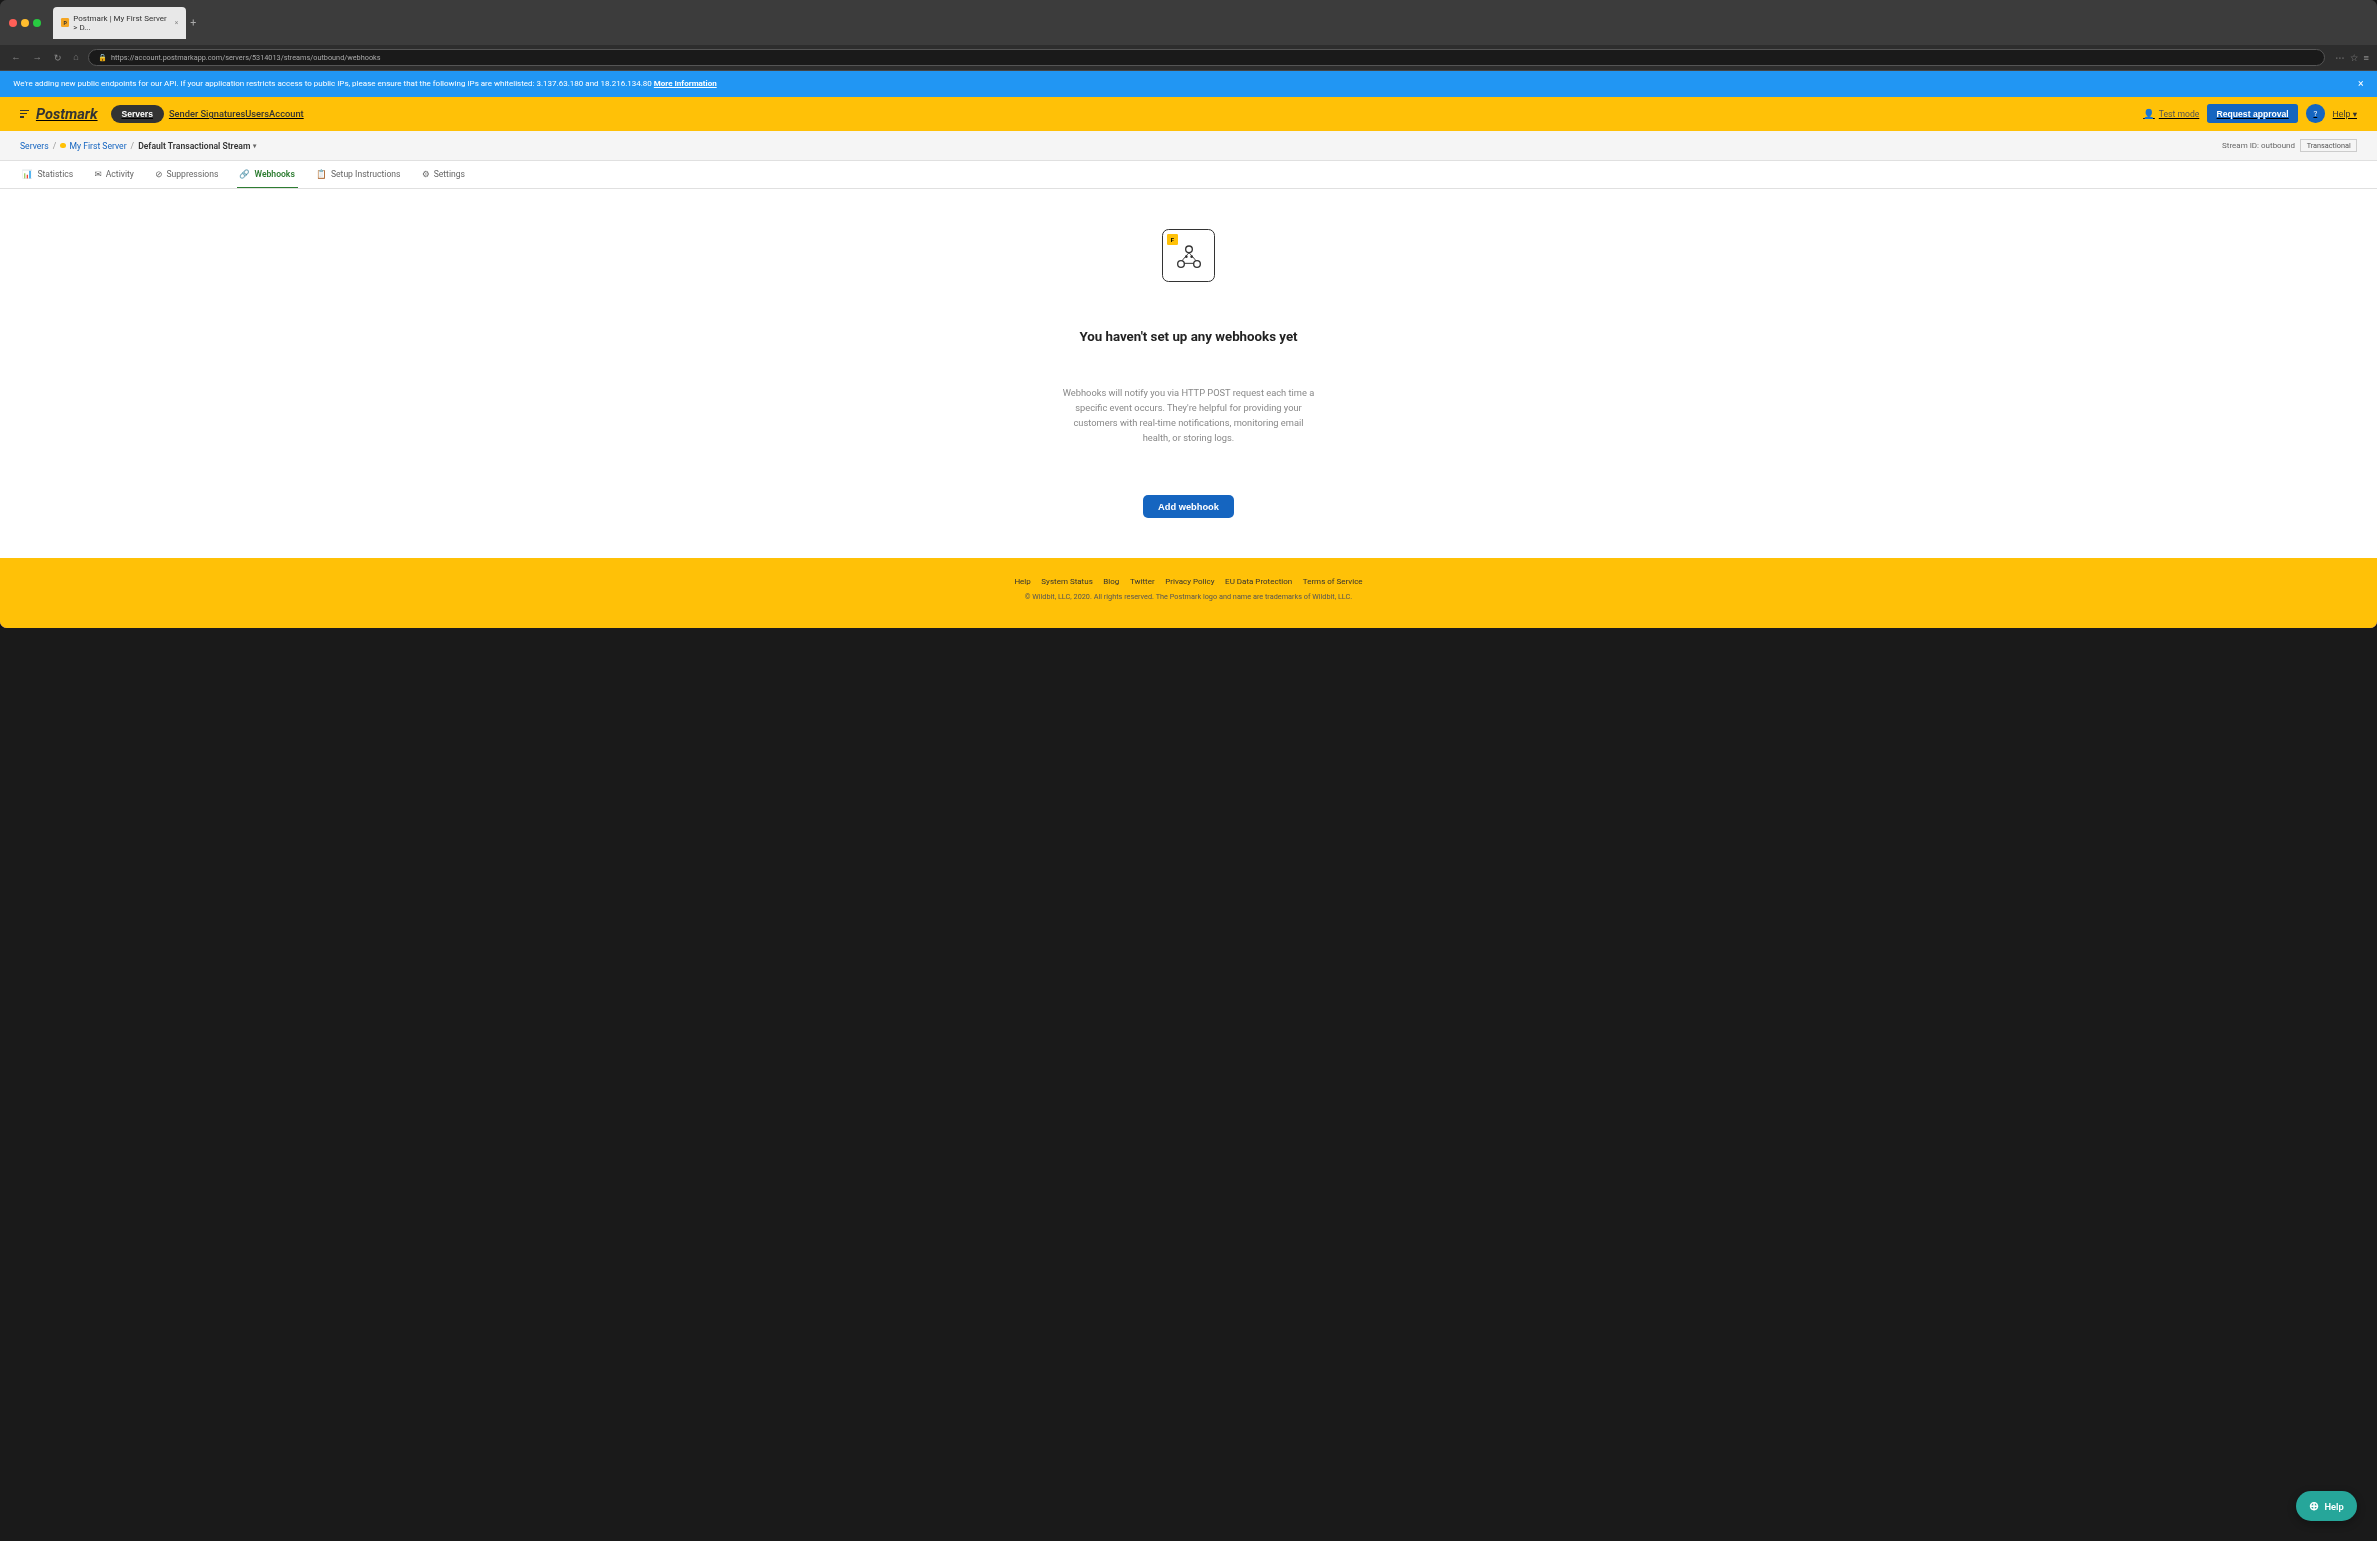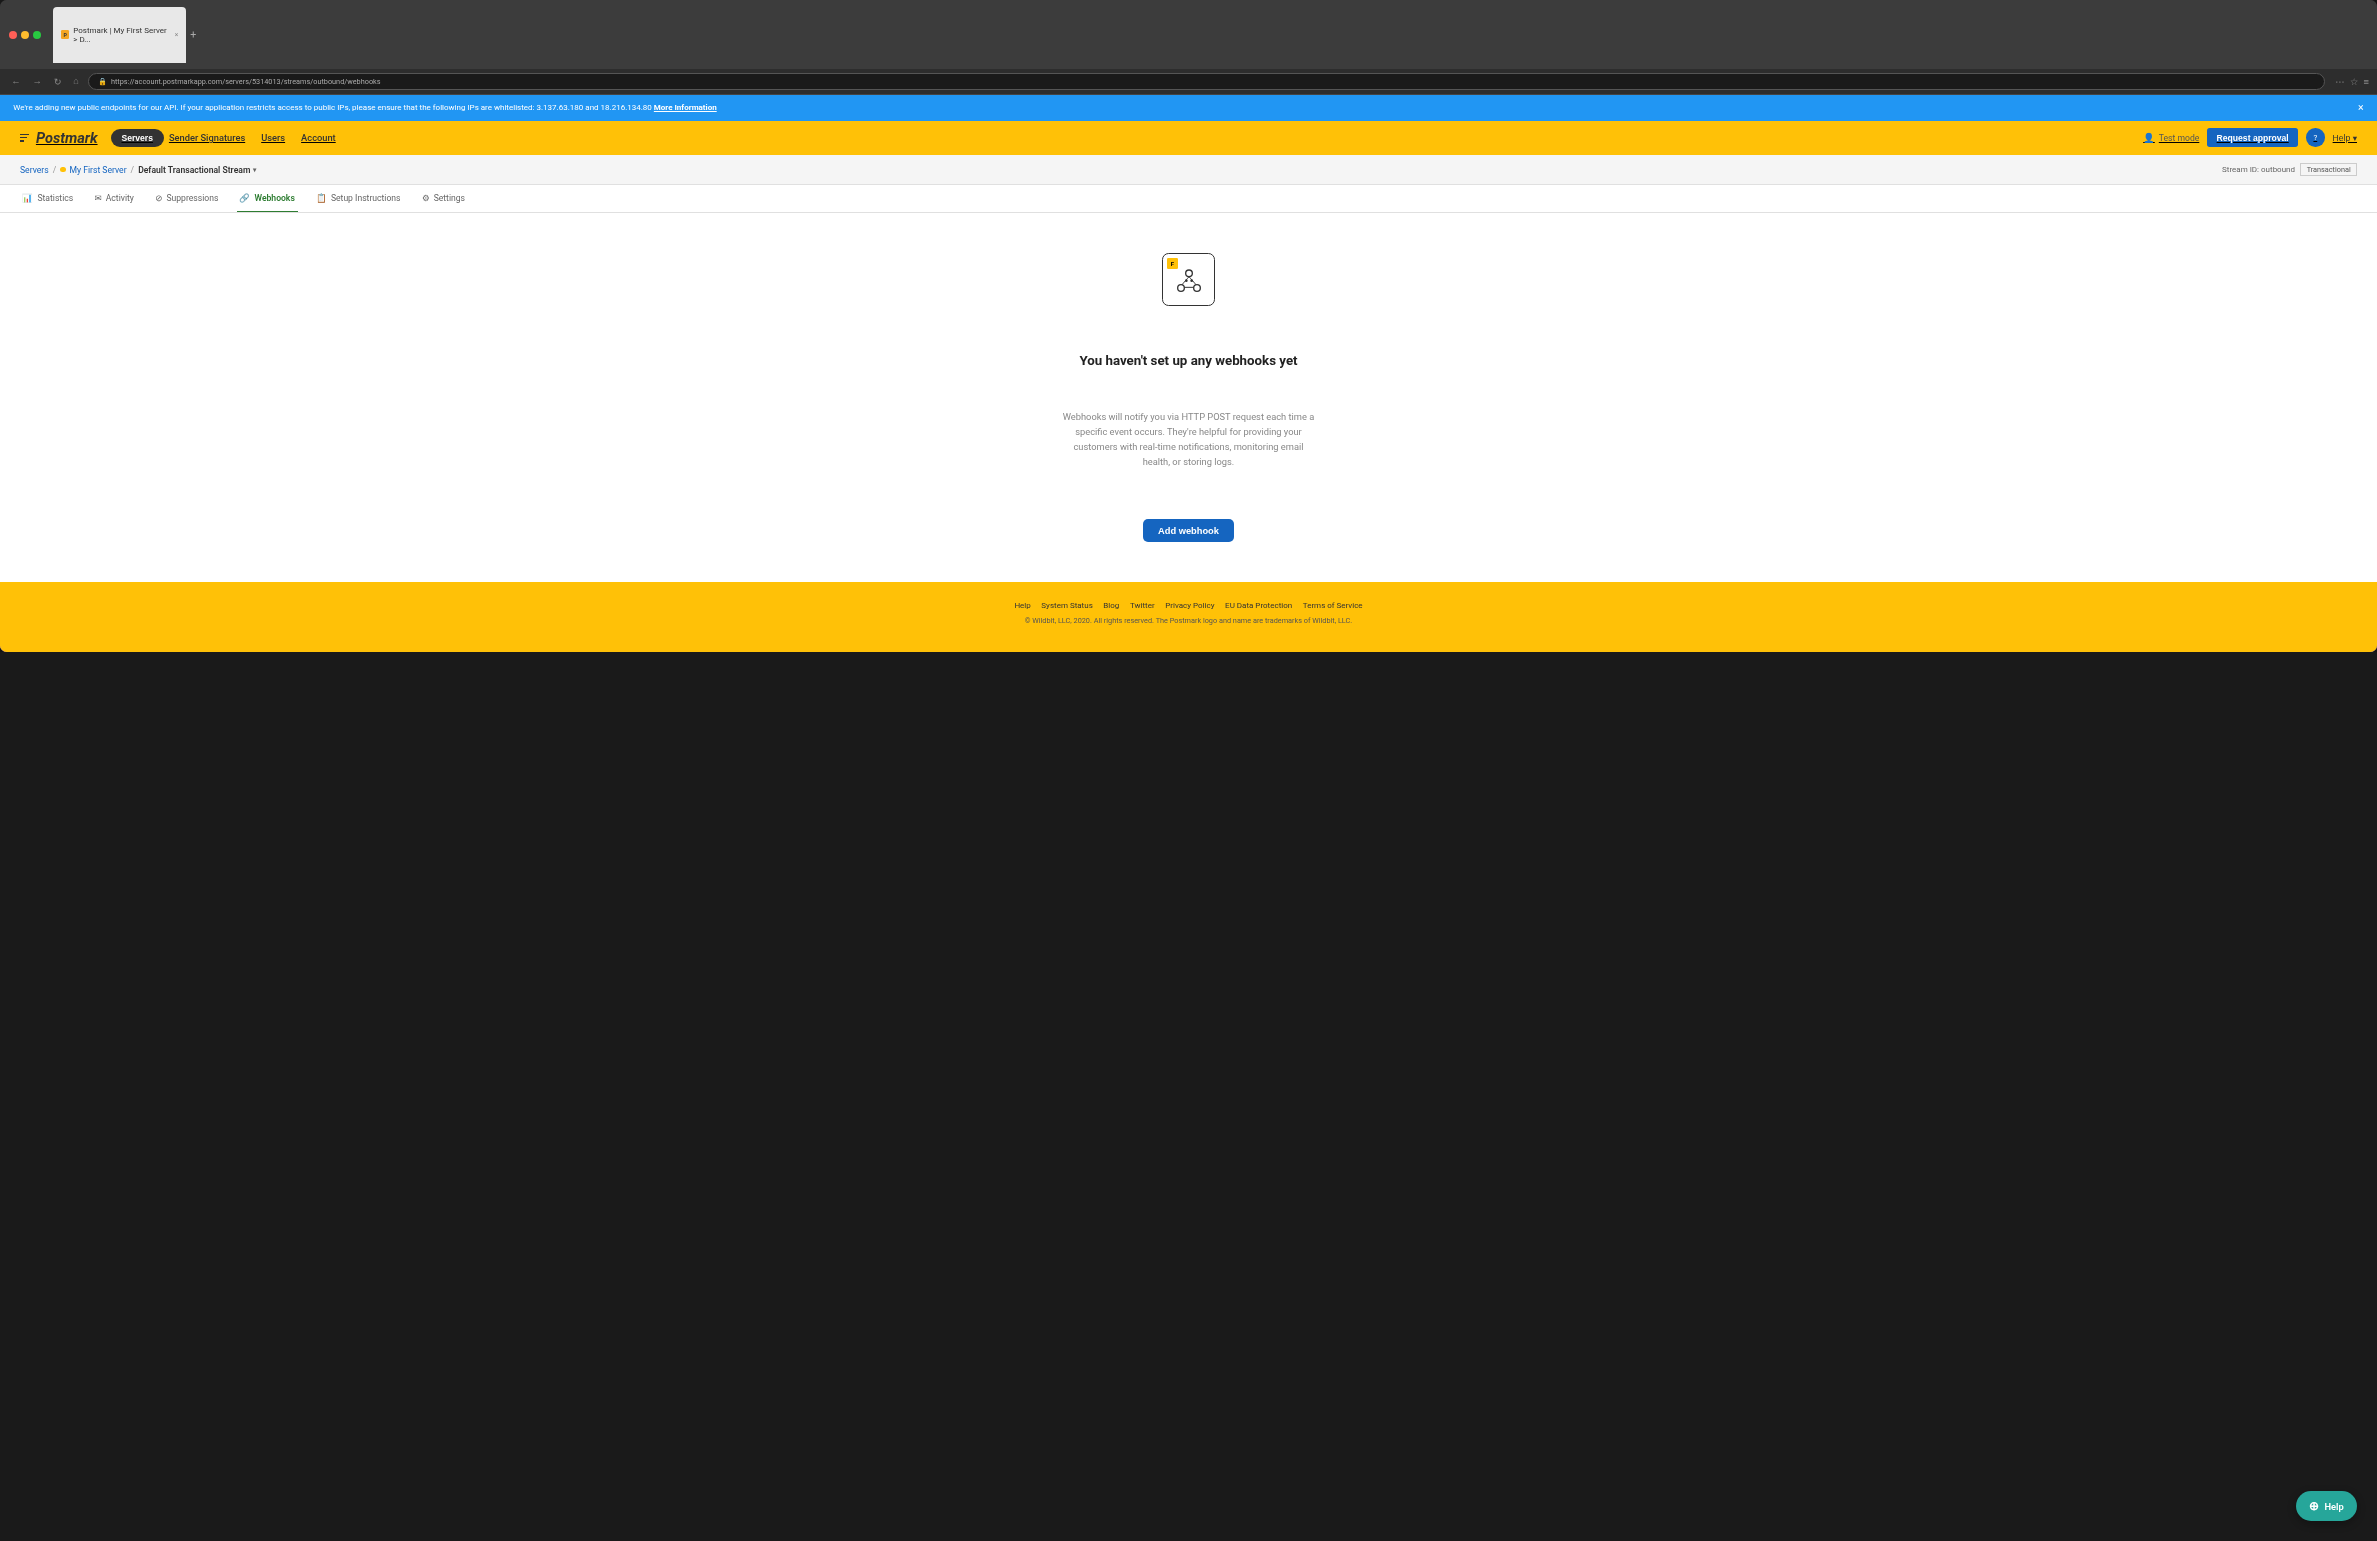--- a/index.html
+++ b/index.html
@@ -7,21 +7,21 @@
 
     
     .browser-chrome { background: #2d2d2d; border-radius: 6.6px; overflow: hidden; box-shadow: 0 13.3px 40px rgba(0,0,0,0.5); }
     .browser-titlebar { background: #3c3c3c; padding: 6.6px 9.3px; display: flex; align-items: center; gap: 6.6px; }
     .traffic-lights { display: flex; gap: 4px; }
     .traffic-light { width: 8px; height: 8px; border-radius: 50%; }
     .tl-red { background: #ff5f57; }
     .tl-yellow { background: #ffbd2e; }
     .tl-green { background: #28ca41; }
     .tab-bar { display: flex; align-items: center; gap: 4px; flex: 1; margin-left: 5.3px; }
-    .tab { background: #505050; border-radius: 4px 4px 0 0; padding: 19px 8px; font-size: 8px; color: #ccc; display: flex; align-items: center; gap: 4px; max-width: 133px; }
+    .tab { background: #505050; border-radius: 4px 4px 0 0; padding: 7px 8px; font-size: 8px; color: #ccc; display: flex; align-items: center; gap: 4px; max-width: 133px; }
     .tab.active { background: #e8e8e8; color: #333; }
     .tab-favicon { width: 9.3px; height: 9.3px; background: #f5a623; border-radius: 1.3px; font-size: 5.3px; display: flex; align-items: center; justify-content: center; color: #333; font-weight: bold; }
     .tab-close { font-size: 6.6px; color: #888; cursor: pointer; }
     .tab-add { color: #aaa; font-size: 10.6px; cursor: pointer; }
 
     
     .address-bar { background: #2d2d2d; padding: 4px 8px; display: flex; align-items: center; gap: 5.3px; border-bottom: 0.7px solid #444; }
     .nav-btn { background: none; border: none; color: #888; font-size: 9.3px; cursor: pointer; padding: 1.3px 3.3px; }
     .address-input { flex: 1; background: #1a1a1a; border: 0.7px solid #555; border-radius: 13.3px; padding: 2.7px 9.3px; font-size: 8px; color: #ccc; display: flex; align-items: center; gap: 4px; }
     .address-text { color: #aaa; font-size: 7.3px; }
@@ -39,21 +39,21 @@
     
     .top-nav { background: #ffc107; padding: 0 20px; display: flex; align-items: center; height: 34px; text-decoration: underline; }
     .logo { display: flex; align-items: center; gap: 5.3px; margin-right: 13.3px; }
     .logo-text { font-size: 14.6px; font-weight: 700; color: #333; font-style: italic; }
     .logo-lines { display: flex; flex-direction: column; gap: 2px; margin-right: 1.3px; }
     .logo-line { height: 1.3px; background: #333; }
     .logo-line:nth-child(1) { width: 9.3px; }
     .logo-line:nth-child(2) { width: 6.6px; }
     .logo-line:nth-child(3) { width: 4px; }
     .servers-btn { background: #333; color: #fff; border: none; border-radius: 13.3px; padding: 4px 10.6px; font-size: 8.6px; font-weight: 600; cursor: pointer; margin-right: 5.3px; }
-    .nav-links { display: flex; gap: 16px; }
+    .nav-links { display: flex; }
     .nav-link { text-decoration: none; color: #333; font-size: 9.3px; font-weight: 500; }
     .nav-right { margin-left: auto; display: flex; align-items: center; gap: 8px; }
     .test-mode { display: flex; align-items: center; gap: 4px; font-size: 8.6px; color: #555; }
     .test-mode-icon { font-size: 9.3px; }
     .request-approval-btn { background: #1565c0; color: white; border: none; border-radius: 2.7px; padding: 4.6px 9.3px; font-size: 8.6px; font-weight: 600; cursor: pointer; }
     .avatar-btn { width: 18.6px; height: 18.6px; background: #1565c0; border-radius: 50%; display: flex; align-items: center; justify-content: center; color: white; font-size: 8px; cursor: pointer; }
     .help-btn { background: none; border: none; font-size: 8.6px; color: #333; cursor: pointer; font-weight: 500; }
 
     
     .breadcrumb-section { background: #f5f5f5; border-bottom: 0.7px solid #e0e0e0; padding: 8px 20px; display: flex; align-items: center; justify-content: space-between; }

